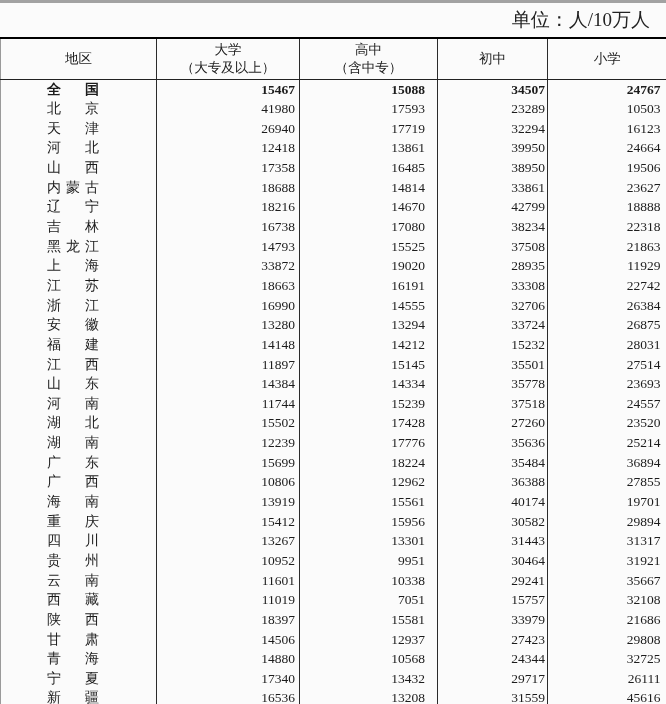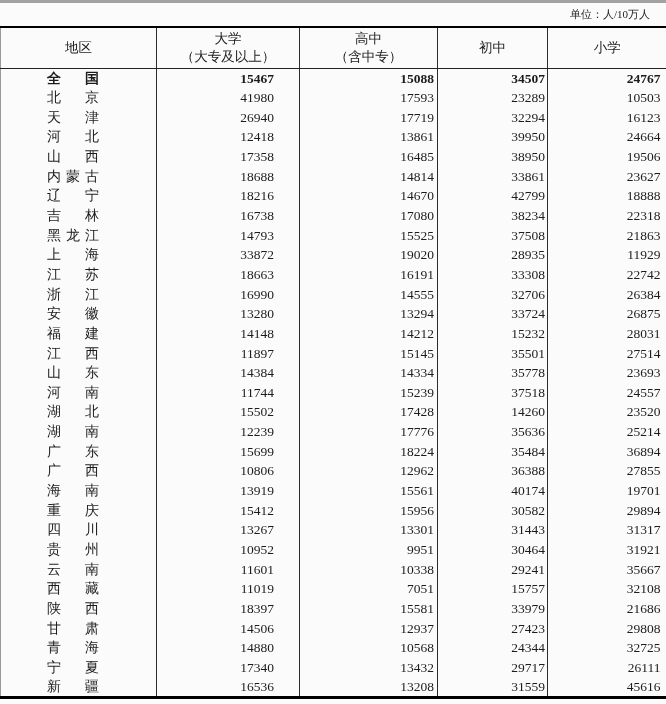--- a/index.html
+++ b/index.html
@@ -14,21 +14,21 @@
     font-family: "Liberation Serif", "DejaVu Serif", serif;
     overflow: hidden;
   }
   .top-strip {
     width: 666px;
     height: 3px;
     background: #a2a2a2;
   }
   .unit-label {
     text-align: right;
-    font-size: 11px;
+    font-size: 19px;
     padding: 4px 16px 4px 0;
     color: #222;
   }
   table.stat-table {
     width: 666px;
     border-collapse: collapse;
     table-layout: fixed;
     border-top: 2px solid #000;
     border-bottom: 3px solid #000;
     border-left: 1px solid #9a9a9a;
@@ -68,22 +68,22 @@
   td.region-cell {
     padding-left: 46px;
     font-size: 14px;
   }
   .region-name {
     display: inline-flex;
     justify-content: space-between;
     width: 52px;
   }
   td.value-cell { text-align: right; }
-  td.col-univ   { padding-right: 25px; }
-  td.col-high   { padding-right: 3px; }
+  td.col-univ   { padding-right: 4px; }
+  td.col-high   { padding-right: 12px; }
   td.col-junior { padding-right: 2px; }
   td.col-prim   { padding-right: 6px; }
   tr.total-row  { font-weight: bold; }
 </style>
 </head>
 <body>
 
 <div class="page">
   <div class="top-strip"></div>
   <div class="unit-label">单位：人/10万人</div>
@@ -280,21 +280,21 @@
           <td class="value-cell col-junior">37518</td>
           <td class="value-cell col-prim">24557</td>
         </tr>
         <tr>
           <td class="region-cell"><span class="region-name">
               <span>湖</span>
               <span>北</span>
             </span></td>
           <td class="value-cell col-univ">15502</td>
           <td class="value-cell col-high">17428</td>
-          <td class="value-cell col-junior">14260</td>
+          <td class="value-cell col-junior">27260</td>
           <td class="value-cell col-prim">23520</td>
         </tr>
         <tr>
           <td class="region-cell"><span class="region-name">
               <span>湖</span>
               <span>南</span>
             </span></td>
           <td class="value-cell col-univ">12239</td>
           <td class="value-cell col-high">17776</td>
           <td class="value-cell col-junior">35636</td>

